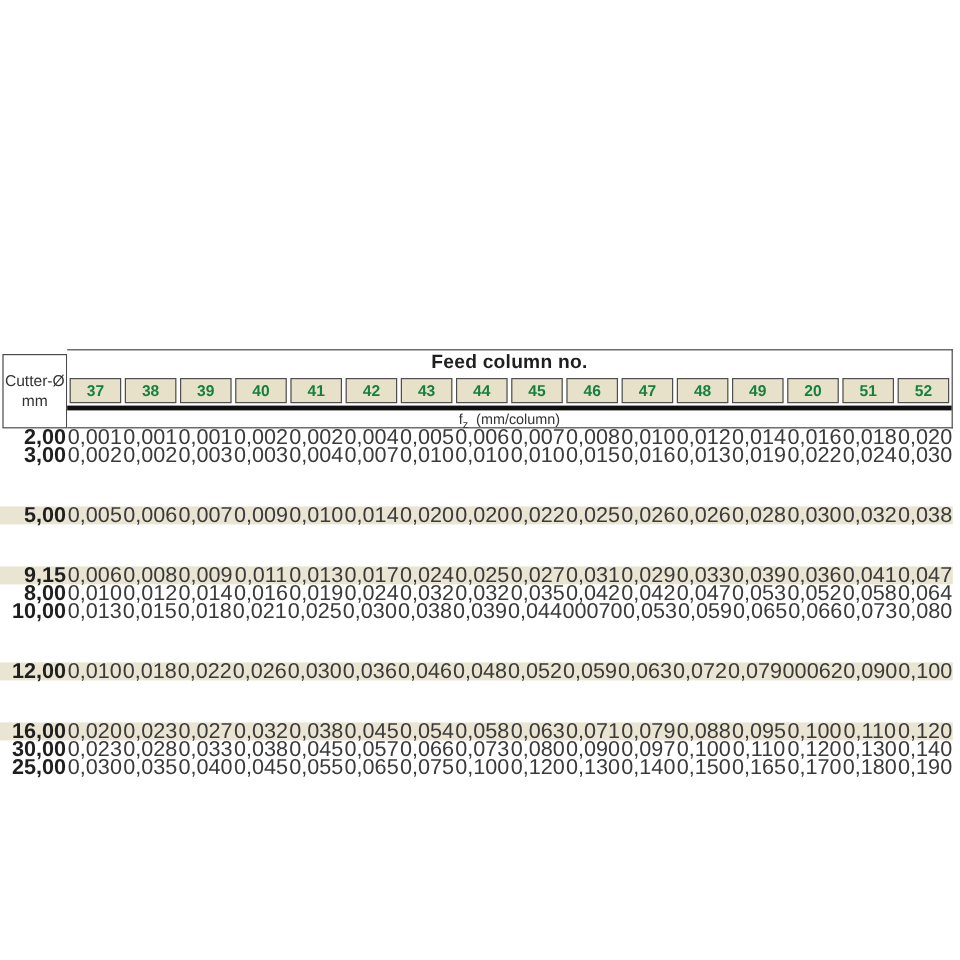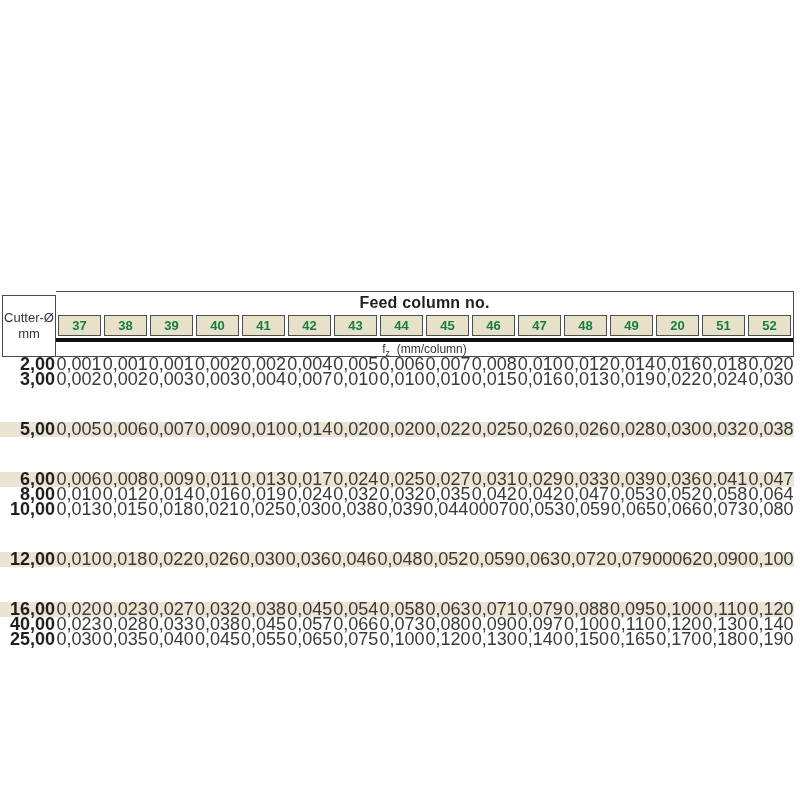--- a/index.html
+++ b/index.html
@@ -147,21 +147,21 @@
             <div class="val-cell">0,025</div>
             <div class="val-cell">0,026</div>
             <div class="val-cell">0,026</div>
             <div class="val-cell">0,028</div>
             <div class="val-cell">0,030</div>
             <div class="val-cell">0,032</div>
             <div class="val-cell">0,038</div>
           </div>
         </div>
         <div class="data-row hl">
-          <div class="row-label">6,00</div>
+          <div class="row-label">9,15</div>
           <div class="row-values">
             <div class="val-cell">0,006</div>
             <div class="val-cell">0,008</div>
             <div class="val-cell">0,009</div>
             <div class="val-cell">0,011</div>
             <div class="val-cell">0,013</div>
             <div class="val-cell">0,017</div>
             <div class="val-cell">0,024</div>
             <div class="val-cell">0,025</div>
             <div class="val-cell">0,027</div>
@@ -252,21 +252,21 @@
             <div class="val-cell">0,071</div>
             <div class="val-cell">0,079</div>
             <div class="val-cell">0,088</div>
             <div class="val-cell">0,095</div>
             <div class="val-cell">0,100</div>
             <div class="val-cell">0,110</div>
             <div class="val-cell">0,120</div>
           </div>
         </div>
         <div class="data-row">
-          <div class="row-label">40,00</div>
+          <div class="row-label">30,00</div>
           <div class="row-values">
             <div class="val-cell">0,023</div>
             <div class="val-cell">0,028</div>
             <div class="val-cell">0,033</div>
             <div class="val-cell">0,038</div>
             <div class="val-cell">0,045</div>
             <div class="val-cell">0,057</div>
             <div class="val-cell">0,066</div>
             <div class="val-cell">0,073</div>
             <div class="val-cell">0,080</div>

